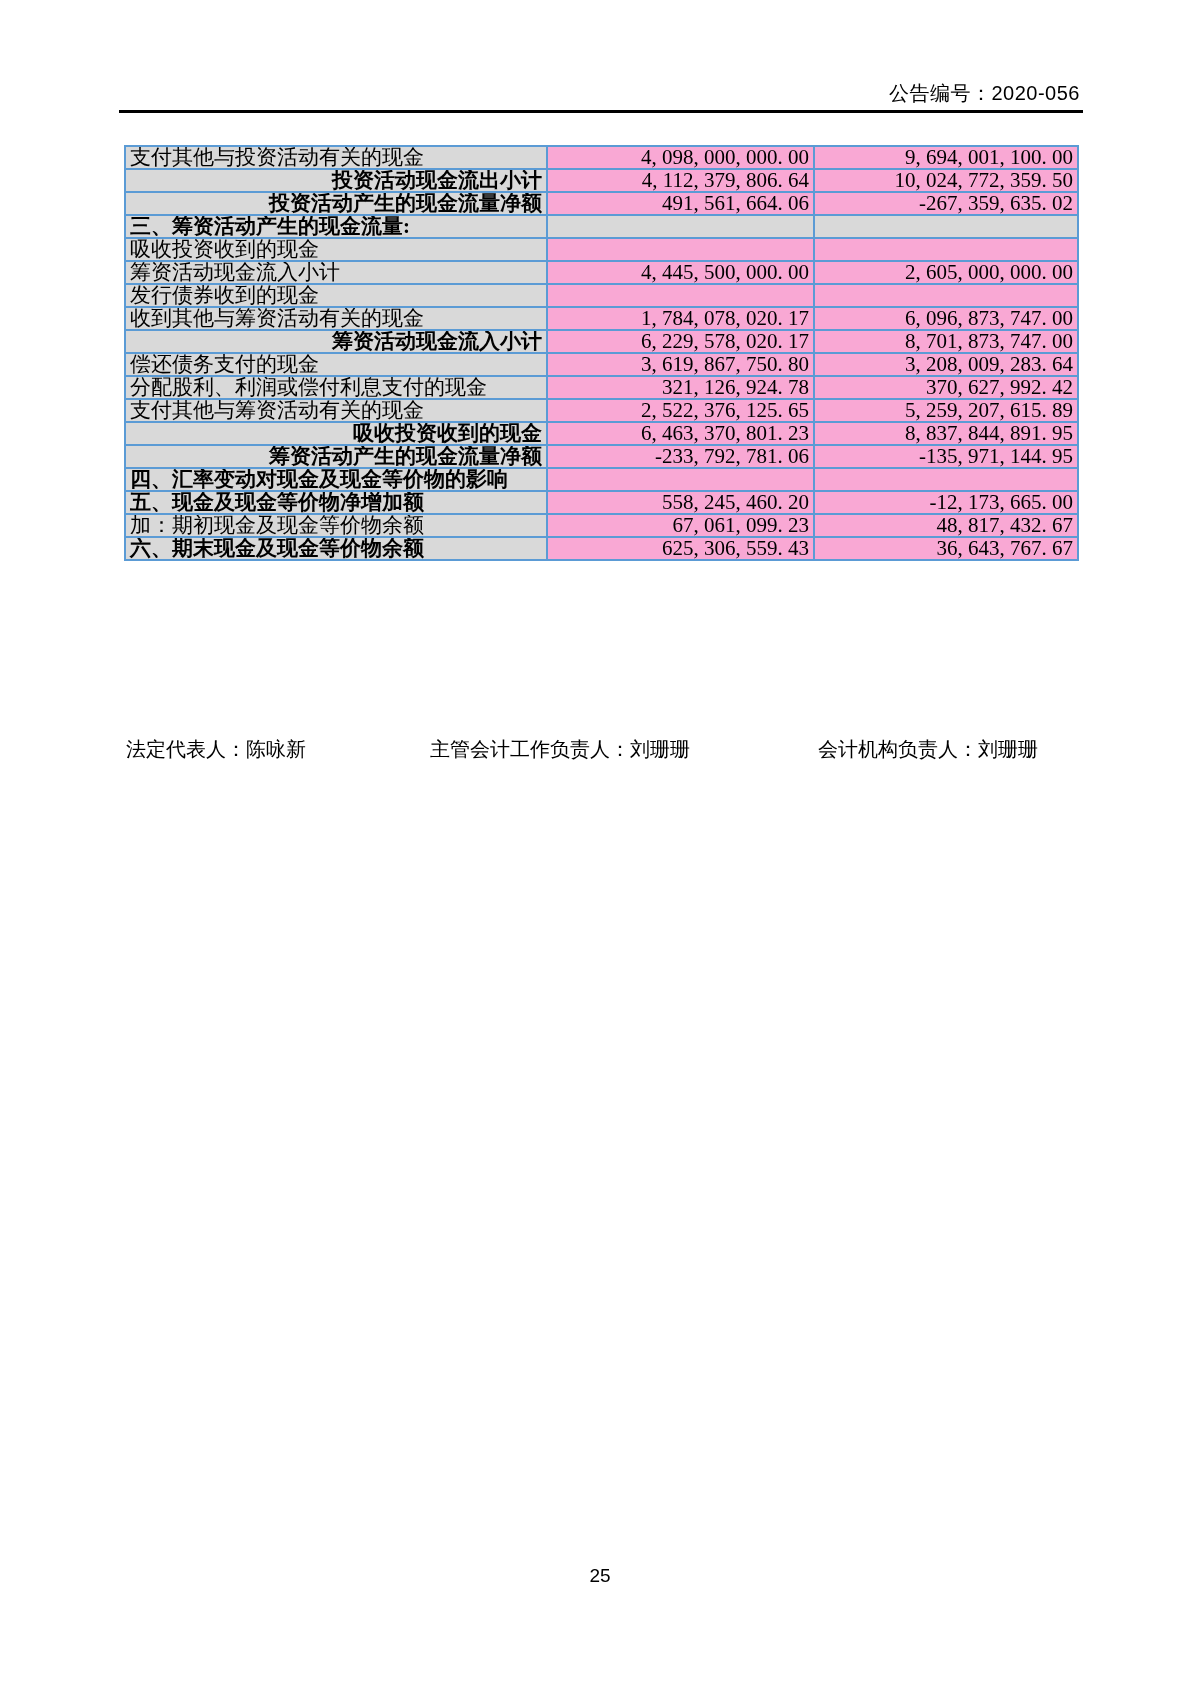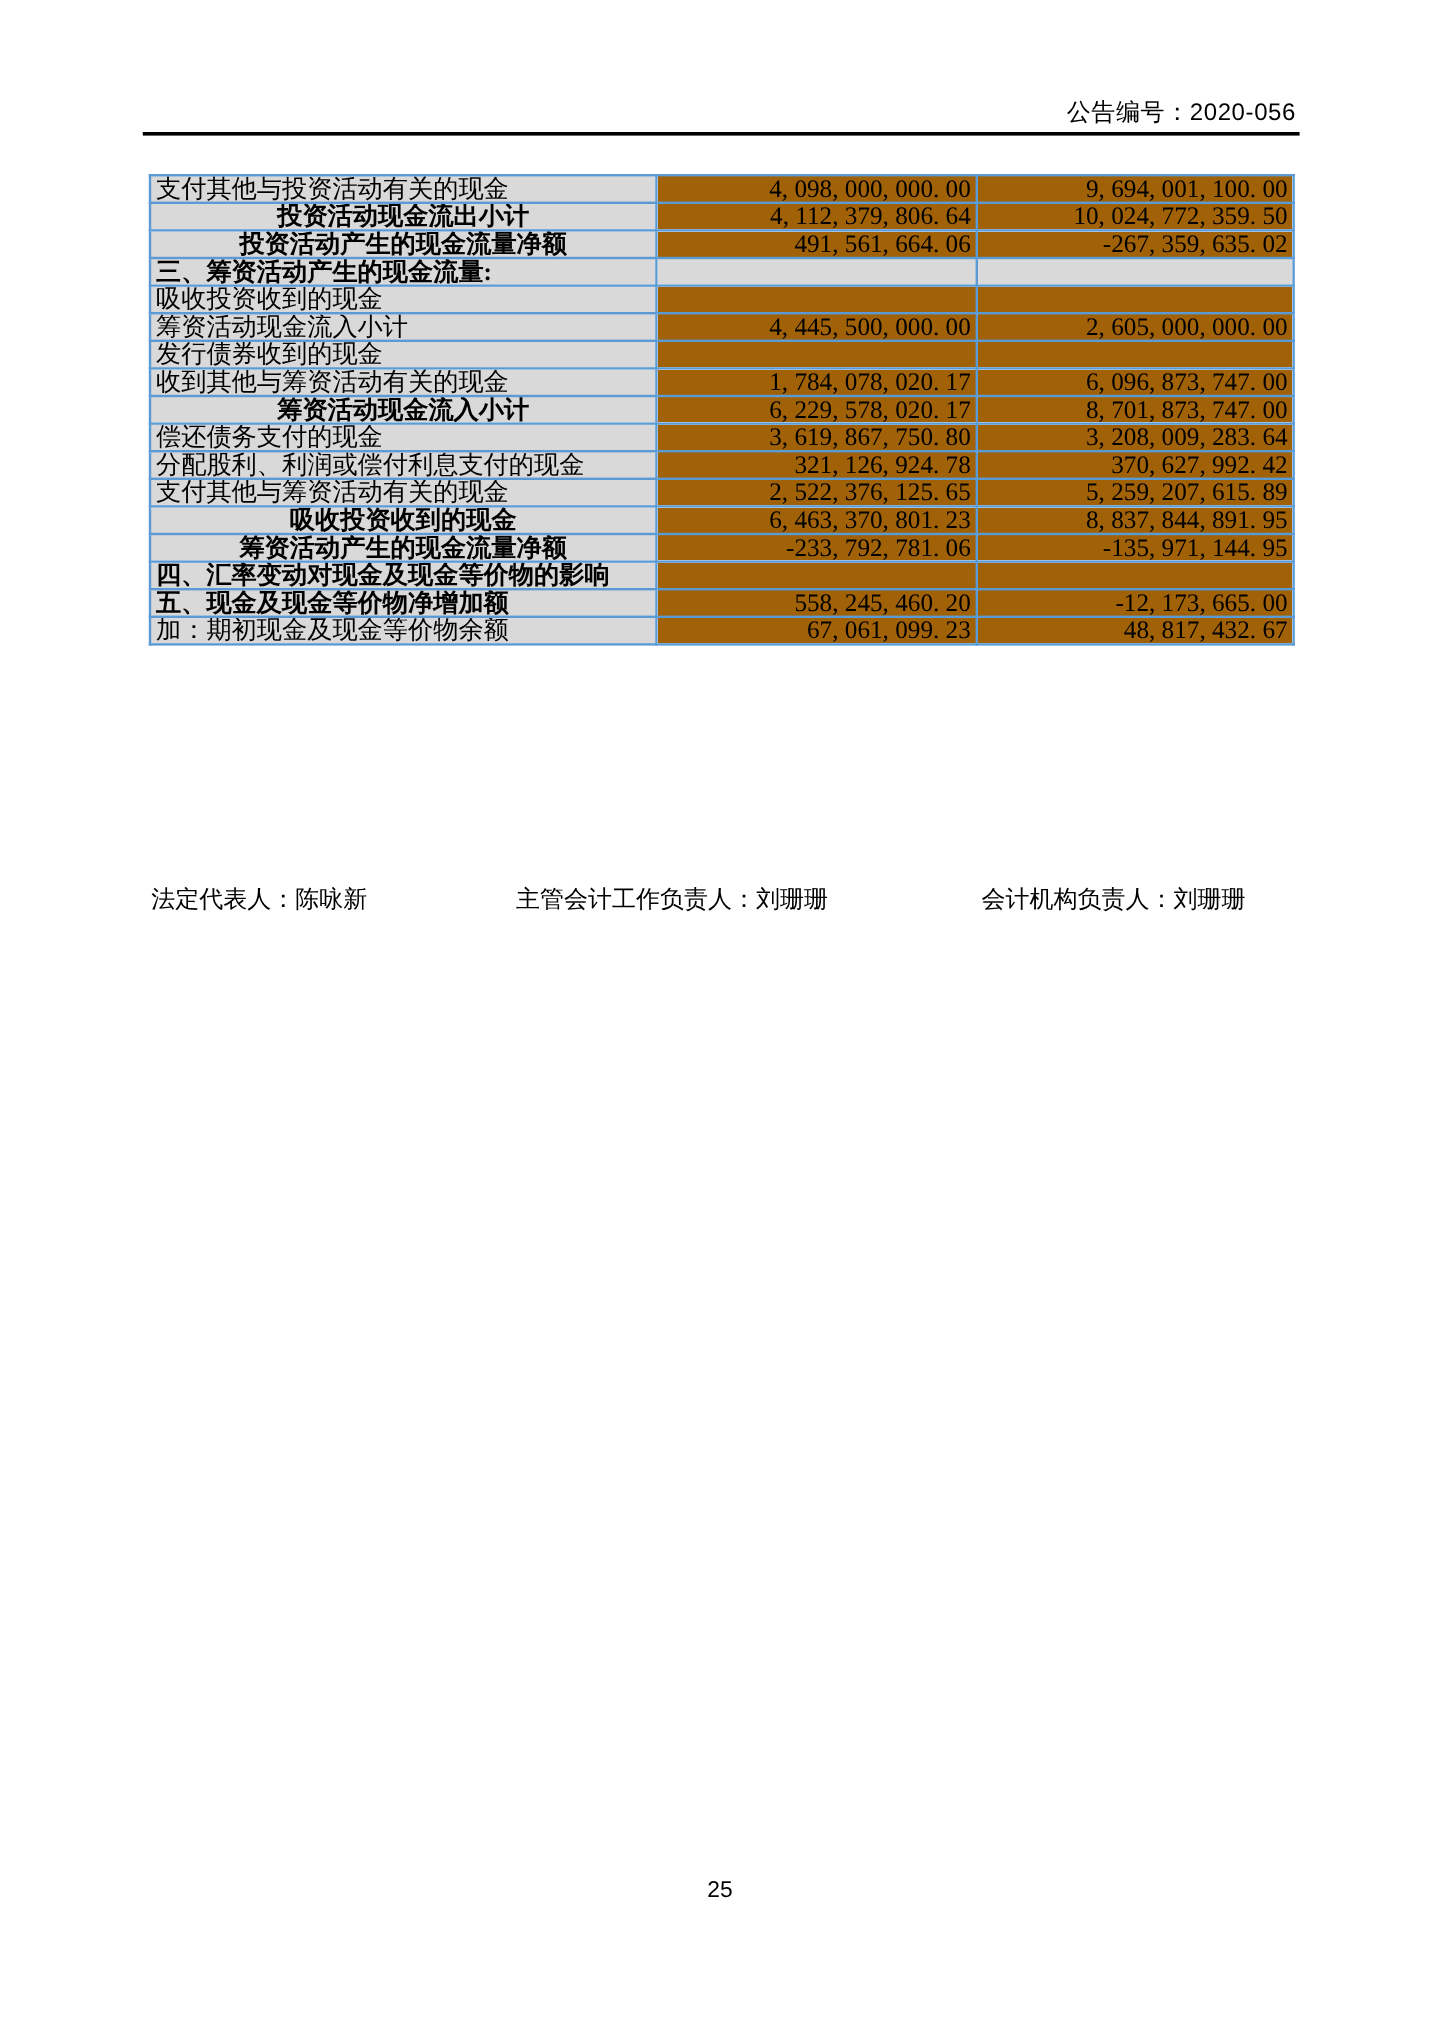--- a/index.html
+++ b/index.html
@@ -48,23 +48,23 @@
     border: 2px solid var(--border-blue);
     height: 19px;
     padding: 0 4px;
     font-size: 21px;
     line-height: 1;
     vertical-align: middle;
     white-space: nowrap;
     overflow: hidden;
   }
   .cf td.lbl { background: var(--cell-grey); text-align: left; }
-  .cf td.val { text-align: right; background: #a16207; }
+  .cf td.val { text-align: right; background: #f9a8d4; }
   .cf tr.bold td.lbl { font-weight: bold; }
-  .cf tr.center td.lbl { text-align: center; }
+  .cf tr.center td.lbl { text-align: right; }
   .cf tr.greyvals td.val { background: var(--cell-grey); }
   .signatures {
     position: absolute;
     top: 736px;
     left: 124px;
     width: 956px;
     height: 28px;
     font-size: 20px;
   }
   .signatures span { position: absolute; top: 0; white-space: nowrap; }
@@ -173,20 +173,25 @@
       <tr class="bold ">
         <td class="lbl">五、现金及现金等价物净增加额</td>
         <td class="val">558, 245, 460. 20</td>
         <td class="val">-12, 173, 665. 00</td>
       </tr>
       <tr class="">
         <td class="lbl">加：期初现金及现金等价物余额</td>
         <td class="val">67, 061, 099. 23</td>
         <td class="val">48, 817, 432. 67</td>
       </tr>
+      <tr class="bold ">
+        <td class="lbl">六、期末现金及现金等价物余额</td>
+        <td class="val">625, 306, 559. 43</td>
+        <td class="val">36, 643, 767. 67</td>
+      </tr>
     </tbody>
 </table>
 
 <div class="signatures">
   <span class="sig1">法定代表人：陈咏新</span>
   <span class="sig2">主管会计工作负责人：刘珊珊</span>
   <span class="sig3">会计机构负责人：刘珊珊</span>
 </div>
 
 <div class="pagenum">25</div>

